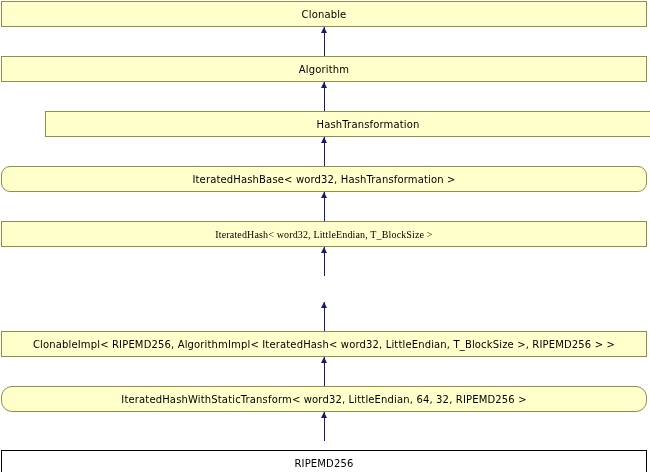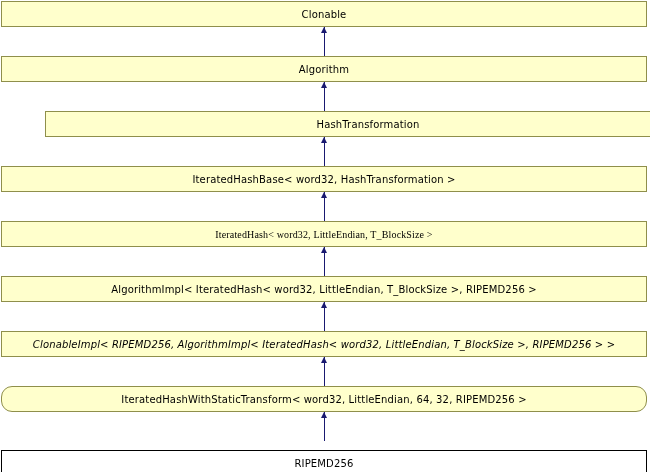--- a/index.html
+++ b/index.html
@@ -105,33 +105,30 @@
   </div>
 
   <div class="node" style="top:1px;">
     <span class="label">Clonable</span>
   </div>
 
   <div class="node" style="top:111px;margin-left:44px;">
     <span class="label">HashTransformation</span>
   </div>
 
-  <div class="node" style="top:166px;">
+  <div class="node" style="top:166px;border-radius:9px;">
     <span class="label">IteratedHashBase&lt; word32, HashTransformation &gt;</span>
   </div>
 
   <div class="node" style="top:221px;font-family:Liberation Serif, serif;">
     <span class="label">IteratedHash&lt; word32, LittleEndian, T_BlockSize &gt;</span>
   </div>
 
-  <div class="node" style="top:276px;">
-    <span class="label">AlgorithmImpl&lt; IteratedHash&lt; word32, LittleEndian, T_BlockSize &gt;, RIPEMD256 &gt;</span>
-  </div>
 
-  <div class="node" style="top:331px;font-style:italic;">
+  <div class="node" style="top:331px;">
     <span class="label">ClonableImpl&lt; RIPEMD256, AlgorithmImpl&lt; IteratedHash&lt; word32, LittleEndian, T_BlockSize &gt;, RIPEMD256 &gt; &gt;</span>
   </div>
 
   <div class="node" style="top:386px;border-radius:11px;">
     <span class="label">IteratedHashWithStaticTransform&lt; word32, LittleEndian, 64, 32, RIPEMD256 &gt;</span>
   </div>
 
   <div class="node focus" style="top:450px;">
     <span class="label">RIPEMD256</span>
   </div>

